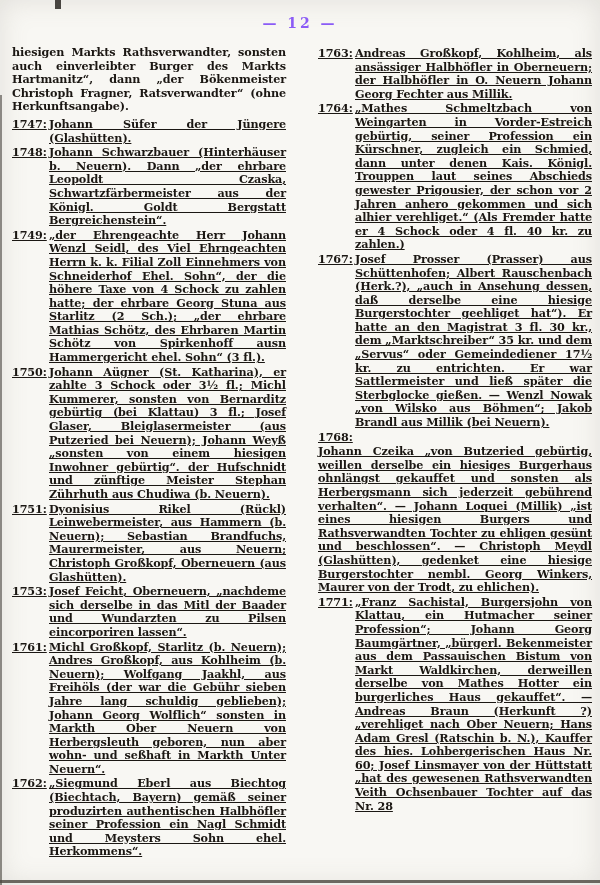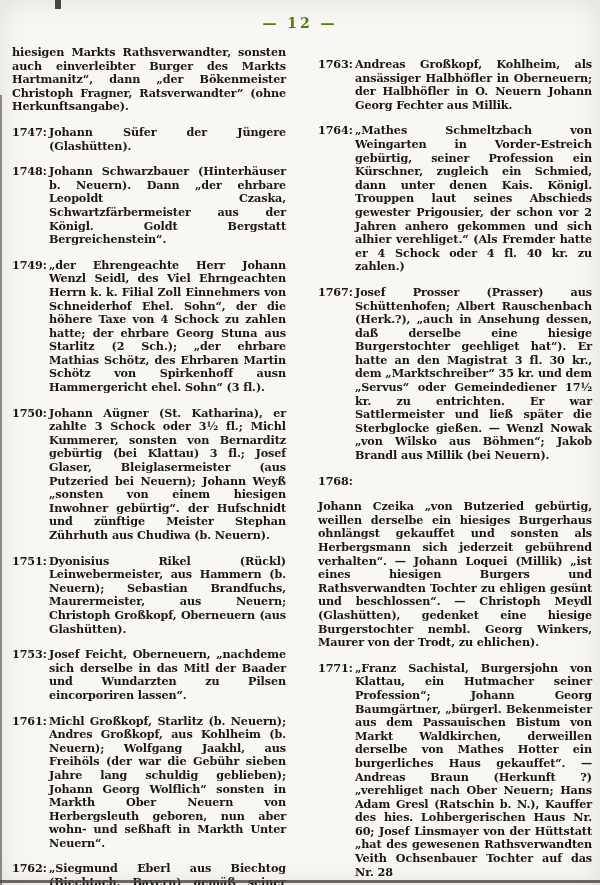--- a/index.html
+++ b/index.html
@@ -27,40 +27,40 @@
   .artifact-bottom {
     position: absolute; left: 0; bottom: 2px;
     width: 600px; height: 3px; background: #4a463d; opacity: .8;
   }
   .page-header {
     padding-top: 15px;
     text-align: center;
     font-size: 14px;
     font-weight: bold;
     letter-spacing: 3px;
-    color: #4d7c0f;
+    color: #8b5cf6;
   }
   .columns {
     display: flex;
     gap: 32px;
     padding: 15px 8px 0 12px;
   }
   .col {
     width: 282px;
     font-size: 11.2px;
     line-height: 13.6px;
     font-weight: bold;
     letter-spacing: -0.1px;
     color: #1b1713;
   }
   .intro {
     margin: 0 0 4px 0;
     text-align: justify;
   }
-  .entry { display: flex; margin-top: 12px; }
+  .entry { display: flex; margin-top: 1px; text-decoration: underline; }
   .year { flex: 0 0 37px; text-align: left; }
   .etext { flex: 1; text-align: justify; }
 </style>
 </head>
 <body>
 
 <div class="page">
   <div class="artifact-top"></div>
   <div class="artifact-left"></div>
   <div class="artifact-bottom"></div>

